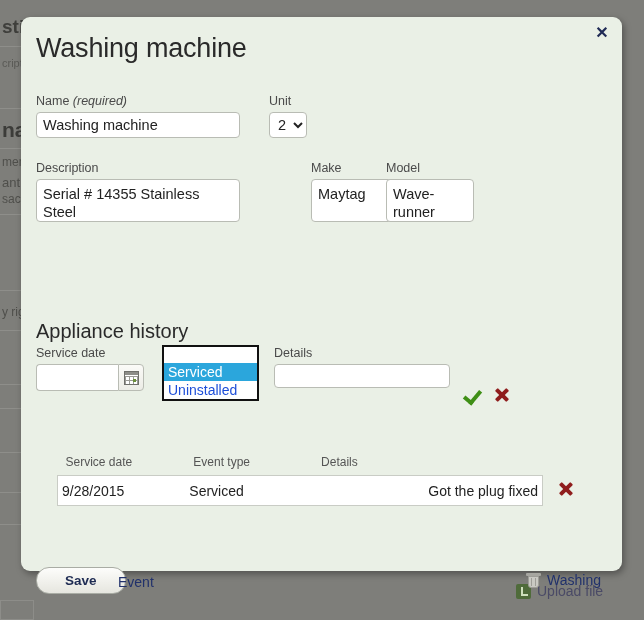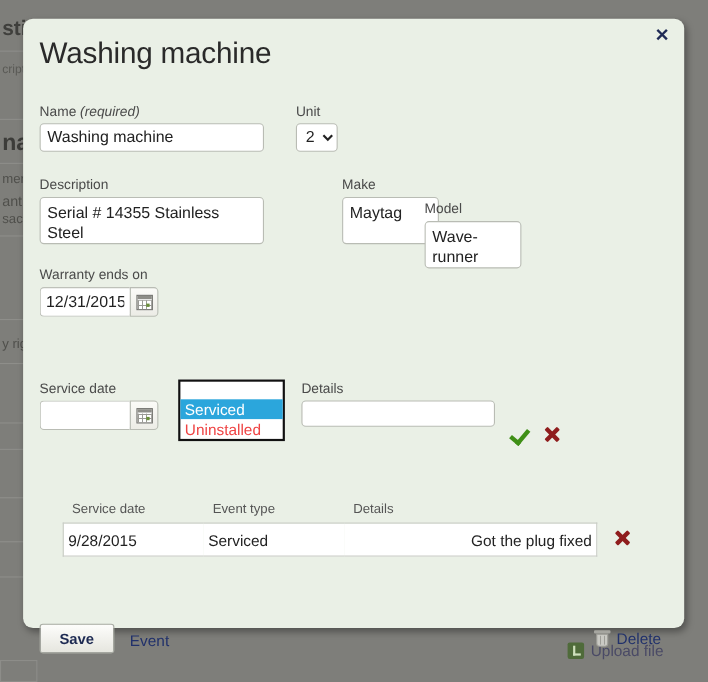--- a/index.html
+++ b/index.html
@@ -102,21 +102,21 @@
     background: #fff; border: 1px solid #b9bcb4; border-radius: 4px;
     height: 26px; width: 38px; padding: 2px 1px 2px 4px;
   }
   
   #fs-desc { left: 15px; top: 144px; }
   #desc-input { width: 204px; }
   
   #fs-make { left: 248px; top: 144px; padding-left: 42px; }
   #make-input { width: 88px; }
   
-  #fs-model { left: 365px; top: 144px; margin-top: 22px; }
+  #fs-model { left: 365px; top: 144px; }
   #model-input { width: 88px; }
   
   #fs-warranty { left: 15px; top: 226px; }
   .date-wrap { display: flex; align-items: stretch; }
   .date-input {
     font-family: "Liberation Sans", sans-serif;
     font-size: 14.5px; color: #222; background: #fff;
     border: 1px solid #b9bcb4; border-right: none;
     border-radius: 4px 0 0 4px;
     width: 82px; height: 27px; padding: 3px 5px; outline: none;
@@ -156,21 +156,21 @@
 
   
   #fs-servicedate { left: 15px; top: 329px; }
   #open-select {
     position: absolute; left: 141px; top: 328px;
     width: 97px; background: #fff;
     border: 2px solid #111;
     padding: 0;
   }
   #open-select .opt {
-    font-size: 14px; color: #ef4444;
+    font-size: 14px; color: #1d4ed8;
     padding: 1px 4px; height: 18px; line-height: 16px;
     cursor: pointer; white-space: nowrap;
   }
   #open-select .opt.blank { height: 16px; }
   #open-select .opt.sel { background: #2ba6dc; color: #fff; }
 
   #fs-details { left: 253px; top: 329px; }
   #details-input { width: 176px; height: 24px; }
 
   #confirm-icons {
@@ -227,22 +227,22 @@
 
   
   #footer {
     position: absolute; left: 0; right: 0; top: 543px; height: 56px;
   }
   #save-btn {
     position: absolute; left: 15px; top: 7px;
     font-family: "Liberation Sans", sans-serif;
     font-size: 13.5px; font-weight: bold; color: #1d2a52;
     background: linear-gradient(#fdfdfb,#e6e6df);
-    border: 1px solid #a9aca4; border-radius: 3px;
-    padding: 5px 17px; cursor: pointer;
+    border: 1px solid #a9aca4; border-radius: 13px;
+    padding: 5px 28px; cursor: pointer;
   }
   #cancel-link {
     position: absolute; left: 97px; top: 14px;
     font-size: 14px; color: #21316b; cursor: pointer;
   }
   #delete-action {
     position: absolute; right: 21px; top: 12px;
     display: flex; align-items: center; gap: 7px; cursor: pointer;
   }
   #delete-action .label { font-size: 14px; color: #21316b; }
@@ -318,32 +318,22 @@
   <div class="fieldset" id="fs-make">
     <label class="flabel">Make</label>
     <textarea class="tinput tall" id="make-input" style="">Maytag</textarea>
   </div>
 
   <div class="fieldset" id="fs-model">
     <label class="flabel">Model</label>
     <textarea class="tinput tall" id="model-input" style="">Wave-runner</textarea>
   </div>
 
-  <div class="fieldset" id="fs-warranty">
-    <label class="flabel">Warranty ends on</label>
-    <div class="date-wrap">
-      <input class="date-input" type="text" value="12/31/2015" style="">
-      <div class="cal-btn">
-        <span class="cal-glyph">
-            <span class="cal-dot"></span>
-          </span>
-      </div>
-    </div>
-  </div>
-
+
+  <div id="history-title">Appliance history</div>
 
   <div class="fieldset" id="fs-servicedate">
     <label class="flabel">Service date</label>
     <div class="date-wrap">
       <input class="date-input" type="text" value="" style="">
       <div class="cal-btn">
         <span class="cal-glyph">
             <span class="cal-dot"></span>
           </span>
       </div>
@@ -388,17 +378,17 @@
   </table>
 
   <div id="footer">
     <button id="save-btn">Save</button>
     <span id="cancel-link">Event</span>
     <span id="delete-action">
       <span class="trash">
         <span class="lid"></span>
           <span class="can"></span>
       </span>
-      <span class="label">Delete</span>
+      <span class="label">Washing</span>
     </span>
   </div>
 
 </div>
 
 </body></html>

